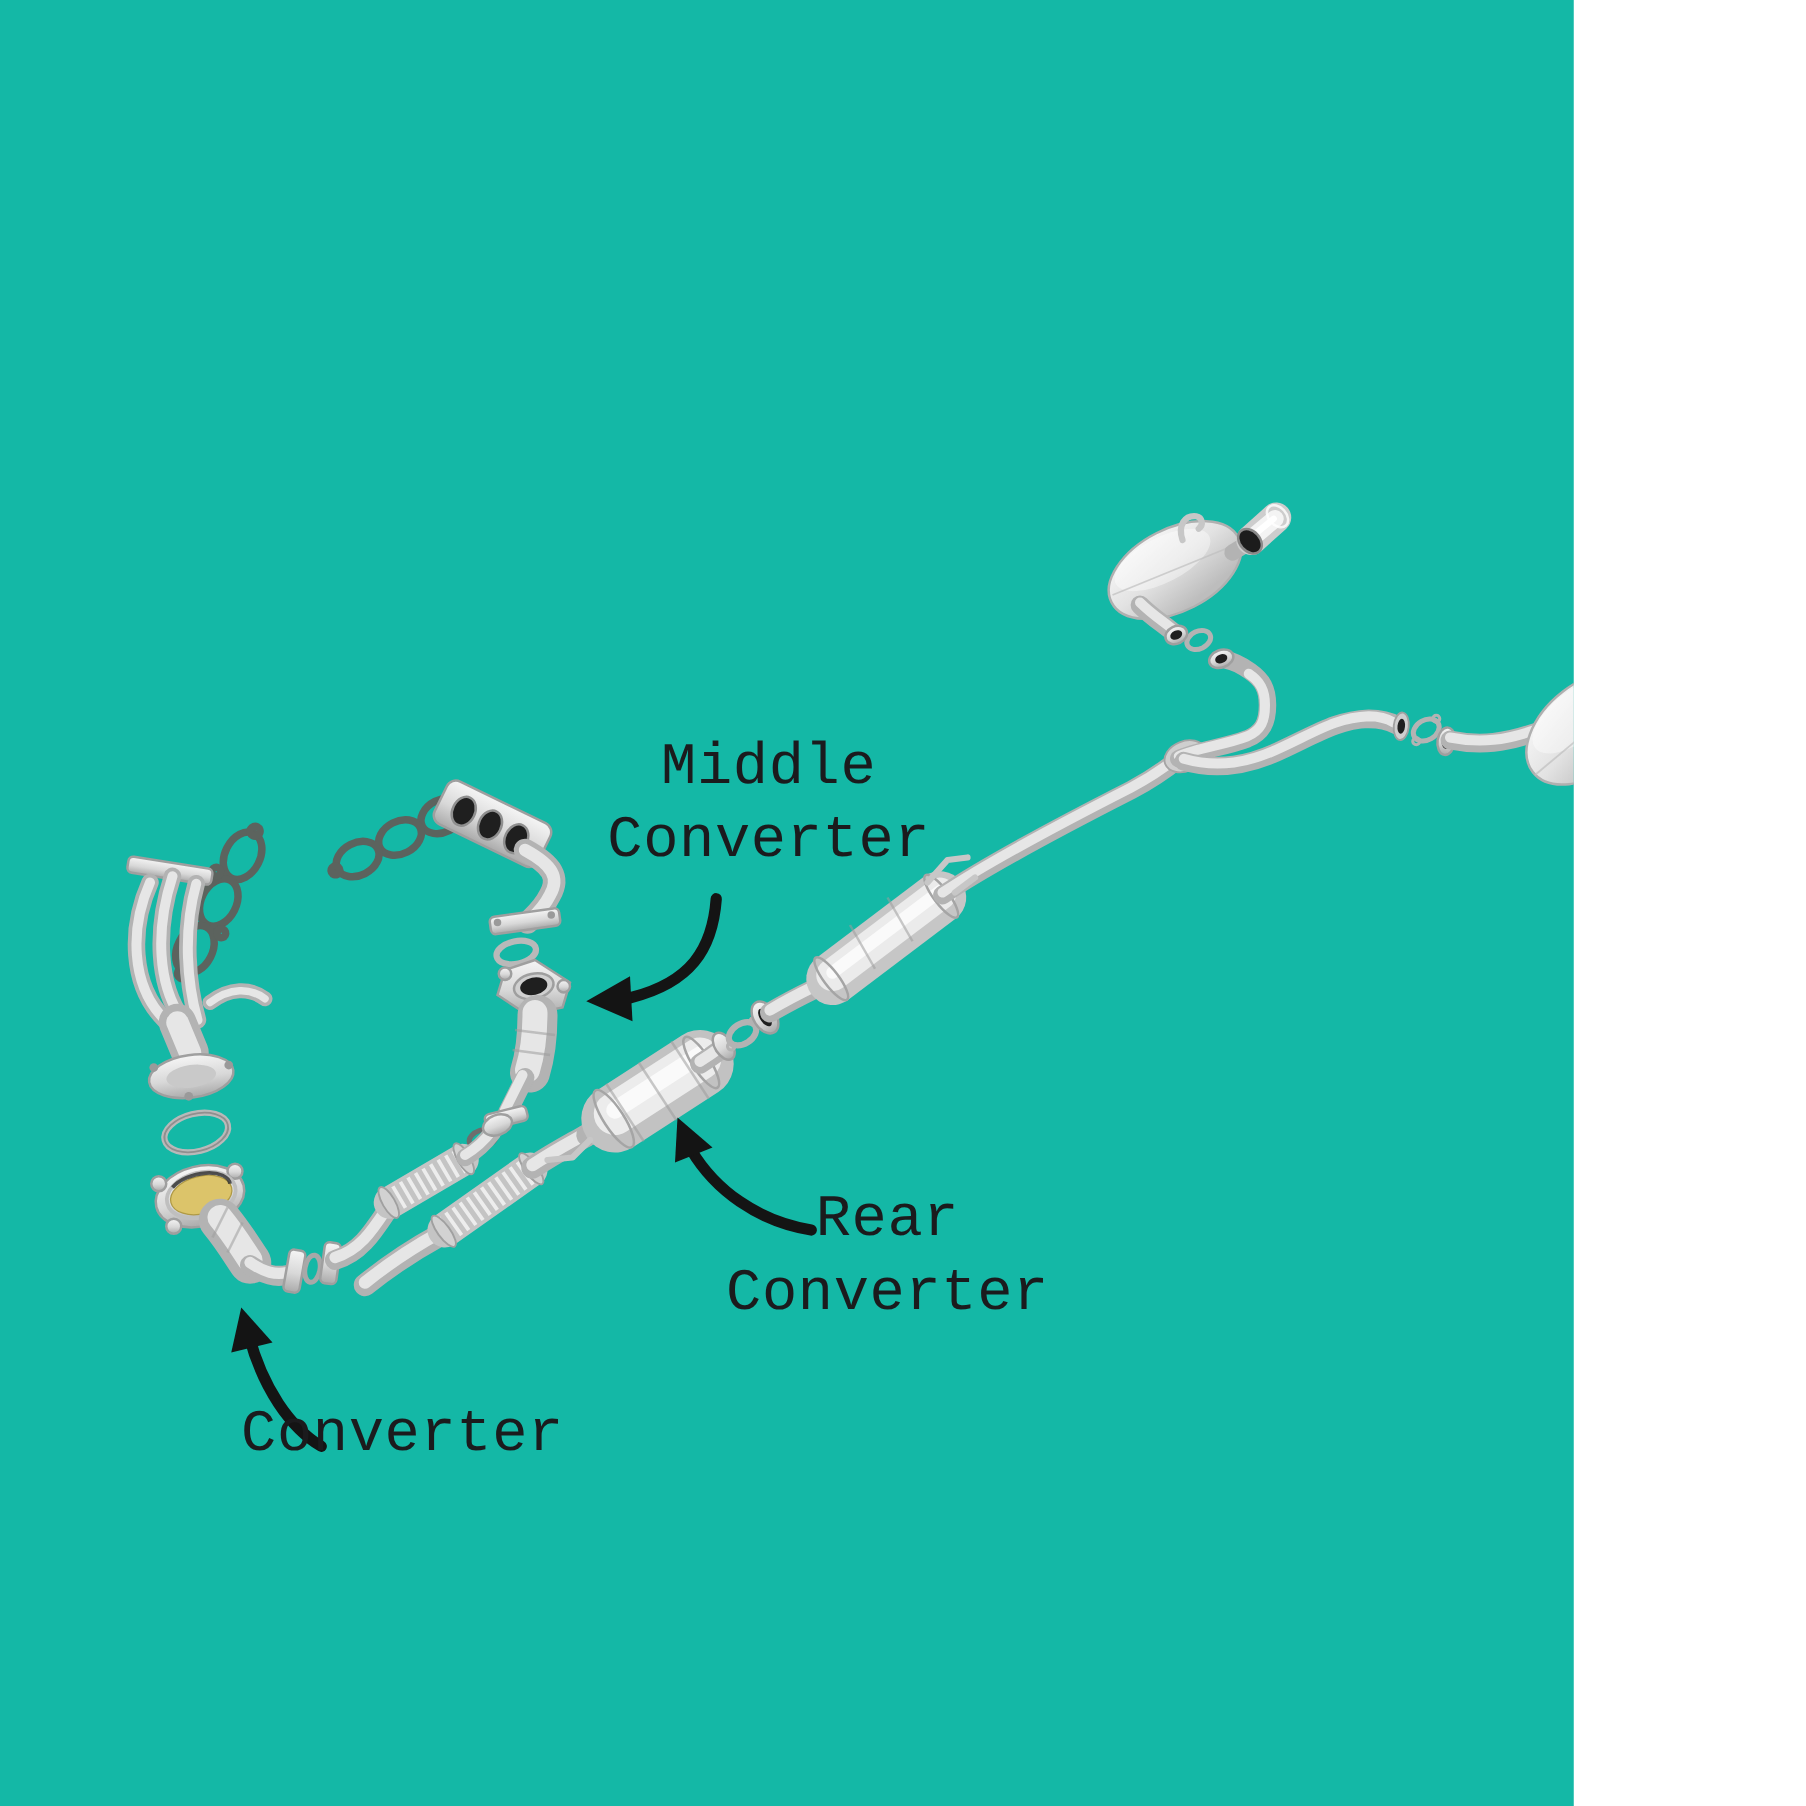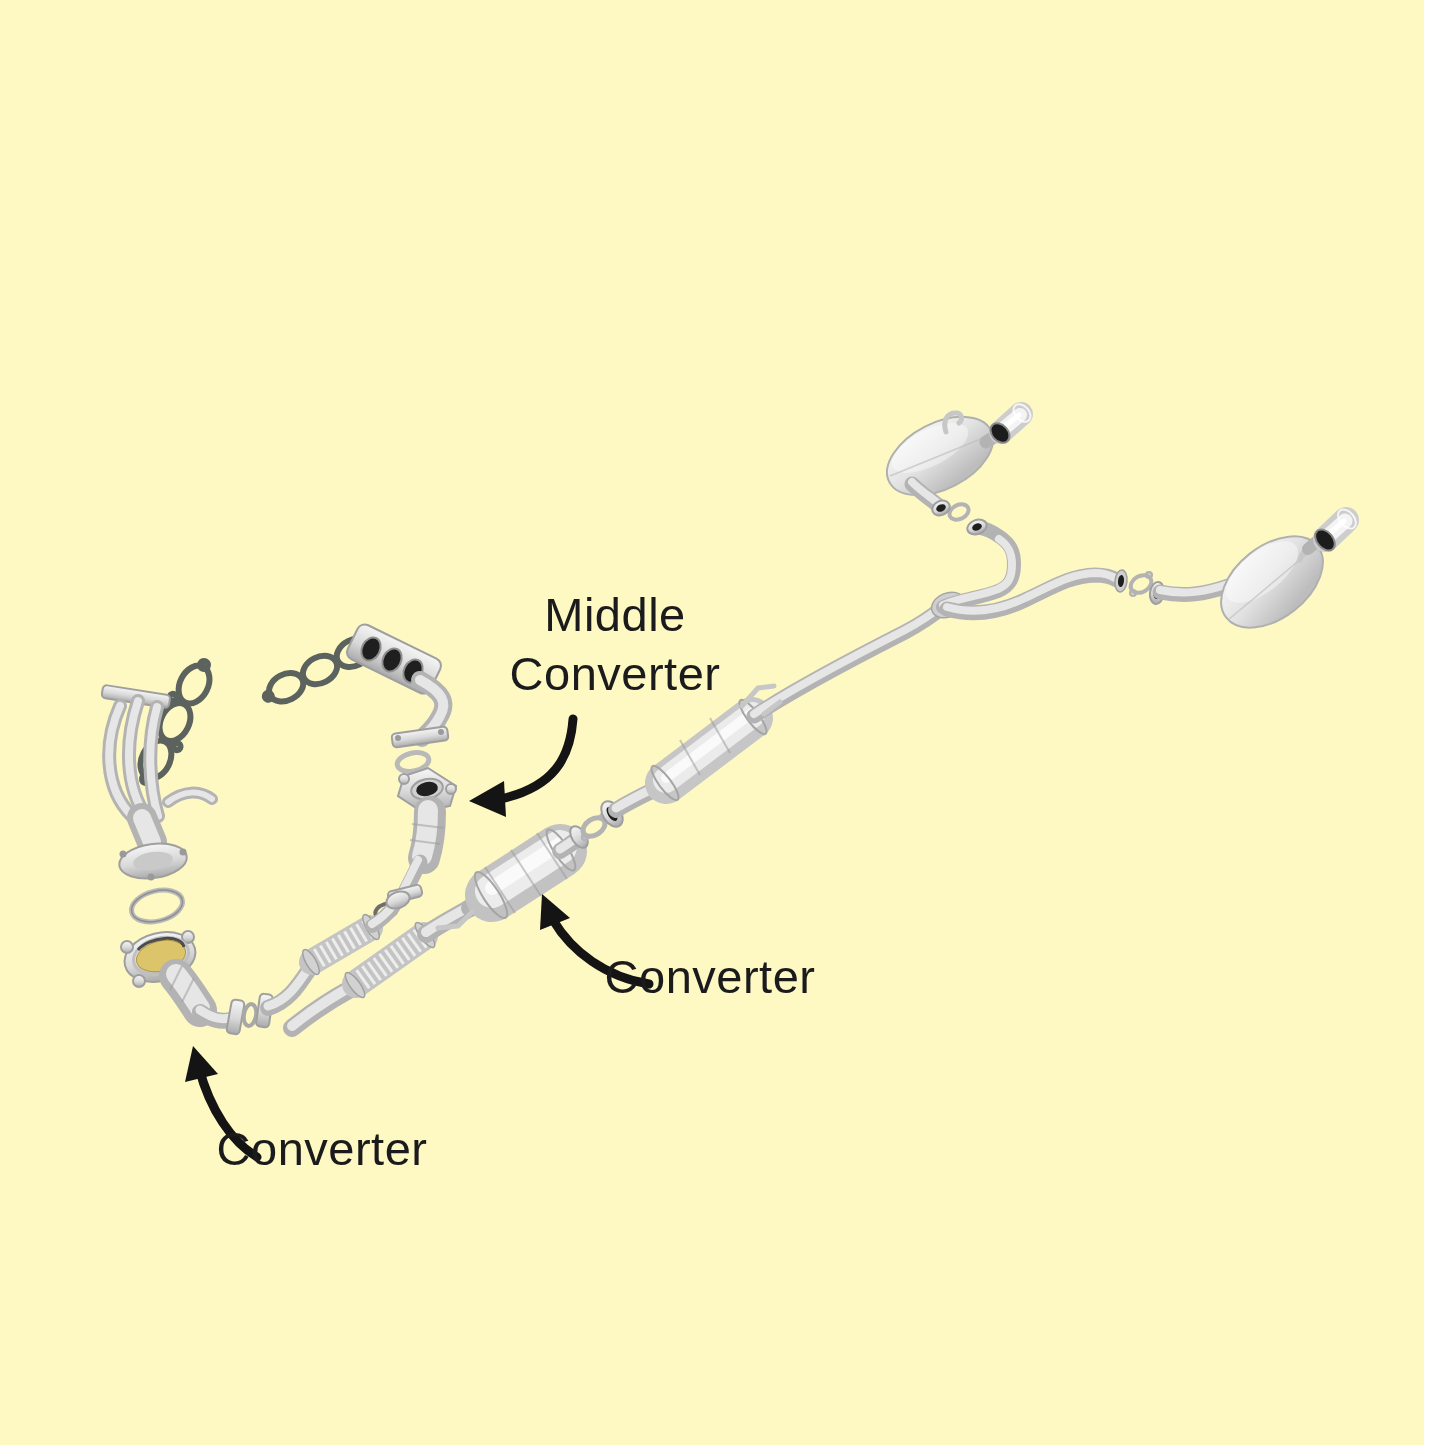--- a/index.html
+++ b/index.html
@@ -1,21 +1,21 @@
 <!DOCTYPE html>
 <html><head>
 <meta charset="utf-8">
 <style>
   html,body{margin:0;padding:0;background:#ffffff;}
   #stage{
     position:relative;
-    width:1424px;height:1445px;
-    background:#fef9c3;
+    width:1259px;height:1445px;
+    background:#14b8a6;
     overflow:hidden;
-    font-family:Liberation Sans, sans-serif;
+    font-family:Liberation Mono, monospace;
   }
   #stage svg{position:absolute;left:0;top:0;}
   .label{
     position:absolute;
     width:290px;
     text-align:center;
     color:#1b1b1d;
     font-size:47px;
     font-weight:500;
     line-height:59px;
@@ -288,20 +288,21 @@
     <polygon class="arrowhead" points="193,1046 218,1074 185,1082"></polygon>
   </g>
 </svg>
 
   <div class="label" id="label-middle" style="left:470px;top:585px;">
     <span>Middle</span>
     <span>Converter</span>
   </div>
 
   <div class="label" id="label-rear" style="left:565px;top:947px;">
+    <span>Rear</span>
     <span>Converter</span>
   </div>
 
   <div class="label" id="label-front" style="left:177px;top:1119px;">
     <span>Converter</span>
   </div>
 
 </div>
 
 </body></html>

